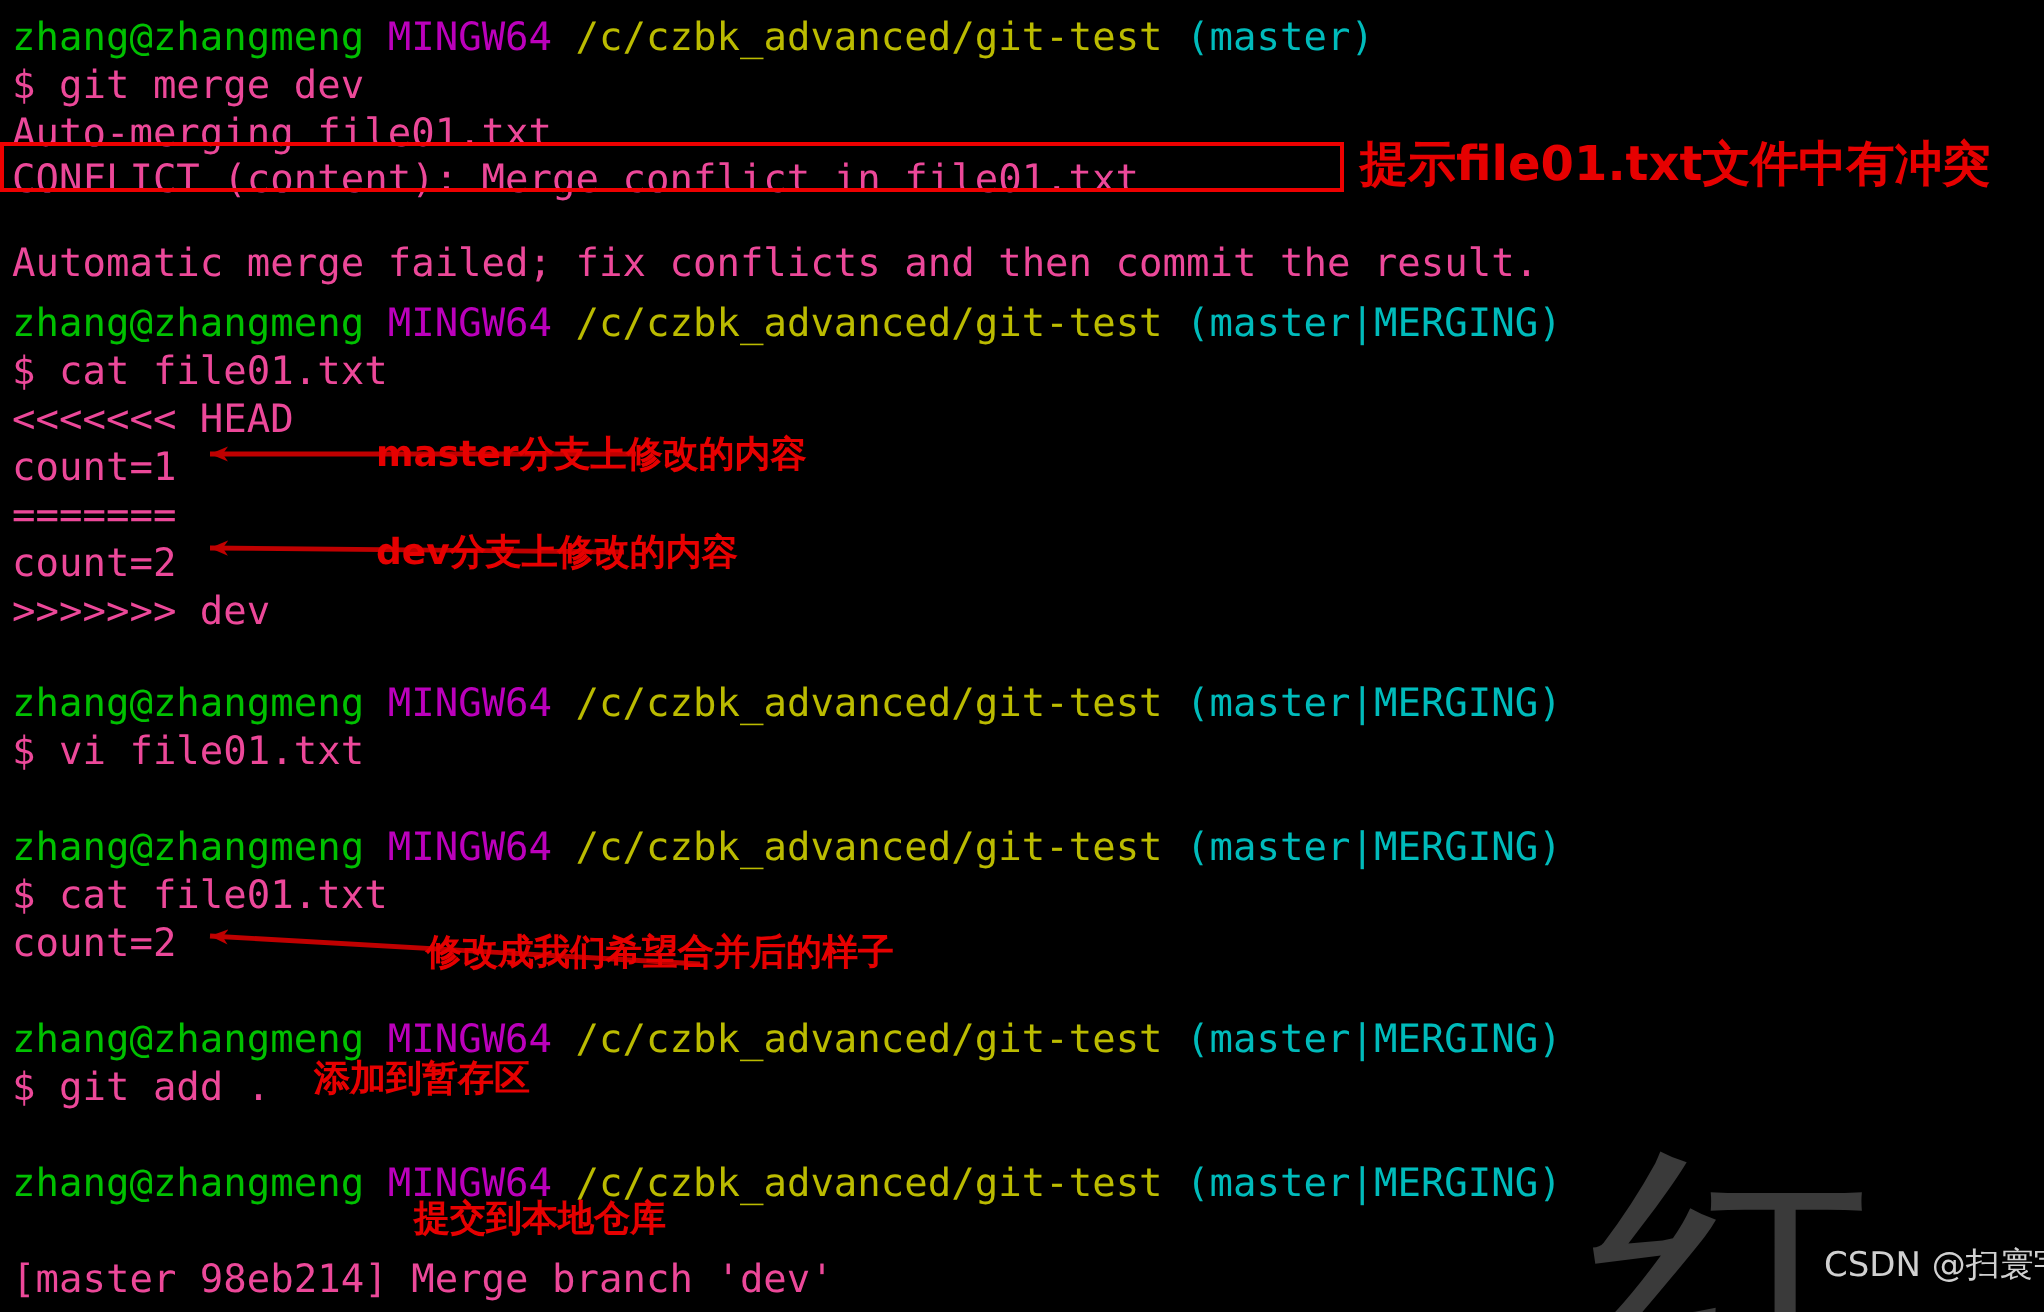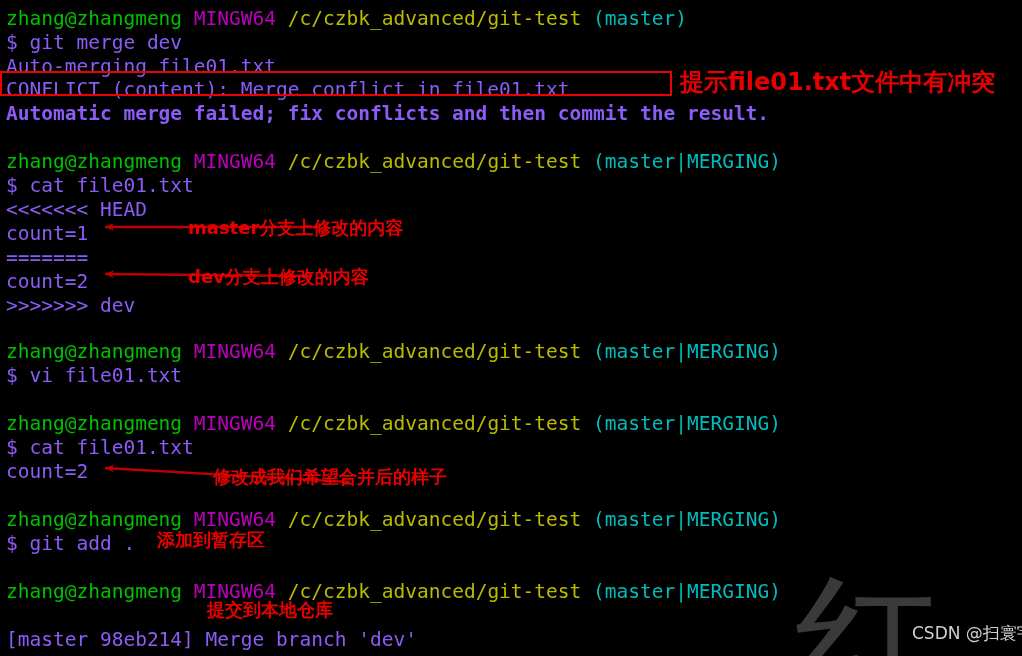--- a/index.html
+++ b/index.html
@@ -31,21 +31,21 @@
     line-height: 24px;
     white-space: pre;
     font-size: 19.5px;
     letter-spacing: 0px;
     font-family: "DejaVu Sans Mono", "Liberation Mono", monospace;
   }
   .c-user   { color: #00c000; }
   .c-host   { color: #bb00bb; }
   .c-path   { color: #bbbb00; }
   .c-branch { color: #00bbbb; }
-  .c-out    { color: #8b5cf6; }
+  .c-out    { color: #ec4899; }
 
   
   .anno {
     position: absolute;
     color: #e60000;
     font-family: "DejaVu Sans", "Liberation Sans", sans-serif;
     font-weight: bold;
     white-space: nowrap;
     line-height: 1;
     text-align: right;
@@ -85,21 +85,21 @@
 </head>
 <body>
 
 <div id="screen">
 
   <div class="term" id="term">
       <div class="line" style="top: 3px;"><span class="c-user">zhang@zhangmeng</span> <span class="c-host">MINGW64</span> <span class="c-path">/c/czbk_advanced/git-test</span> <span class="c-branch">(master)</span></div>
       <div class="line" style="top: 27px;"><span class="c-out">$ git merge dev</span></div>
       <div class="line" style="top: 51px;"><span class="c-out">Auto-merging file01.txt</span></div>
       <div class="line" style="top: 74px;"><span class="c-out">CONFLICT (content): Merge conflict in file01.txt</span></div>
-      <div class="line" style="top: 98px; font-weight: bold;"><span class="c-out">Automatic merge failed; fix conflicts and then commit the result.</span></div>
+      <div class="line" style="top: 116px;"><span class="c-out">Automatic merge failed; fix conflicts and then commit the result.</span></div>
       <div class="line" style="top: 146px;"><span class="c-user">zhang@zhangmeng</span> <span class="c-host">MINGW64</span> <span class="c-path">/c/czbk_advanced/git-test</span> <span class="c-branch">(master|MERGING)</span></div>
       <div class="line" style="top: 170px;"><span class="c-out">$ cat file01.txt</span></div>
       <div class="line" style="top: 194px;"><span class="c-out">&lt;&lt;&lt;&lt;&lt;&lt;&lt; HEAD</span></div>
       <div class="line" style="top: 218px;"><span class="c-out">count=1</span></div>
       <div class="line" style="top: 242px;"><span class="c-out">=======</span></div>
       <div class="line" style="top: 266px;"><span class="c-out">count=2</span></div>
       <div class="line" style="top: 290px;"><span class="c-out">&gt;&gt;&gt;&gt;&gt;&gt;&gt; dev</span></div>
       <div class="line" style="top: 336px;"><span class="c-user">zhang@zhangmeng</span> <span class="c-host">MINGW64</span> <span class="c-path">/c/czbk_advanced/git-test</span> <span class="c-branch">(master|MERGING)</span></div>
       <div class="line" style="top: 360px;"><span class="c-out">$ vi file01.txt</span></div>
       <div class="line" style="top: 408px;"><span class="c-user">zhang@zhangmeng</span> <span class="c-host">MINGW64</span> <span class="c-path">/c/czbk_advanced/git-test</span> <span class="c-branch">(master|MERGING)</span></div>

